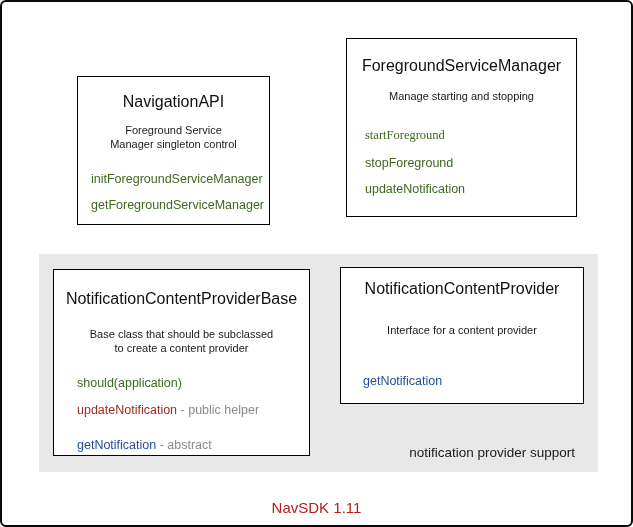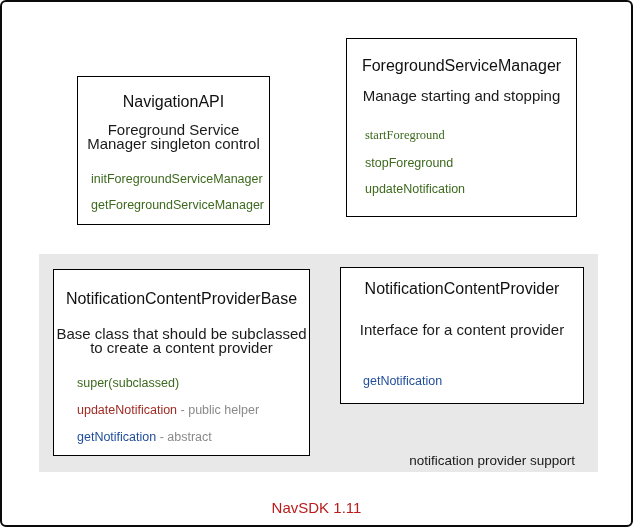--- a/index.html
+++ b/index.html
@@ -39,21 +39,21 @@
   #box-notification-content-provider-base { left: 51px; top: 267px; width: 257px; height: 187px; }
   #box-notification-content-provider { left: 338px; top: 265px; width: 244px; height: 137px; }
 
   .title {
     font-size: 16px;
     line-height: 19px;
     white-space: nowrap;
     color: #111111;
   }
   .desc {
-    font-size: 15px;
+    font-size: 11px;
     line-height: 14px;
     color: #1a1a1a;
   }
   .method {
     font-size: 12.5px;
     line-height: 15px;
     text-align: left;
     white-space: nowrap;
   }
 
@@ -68,31 +68,31 @@
   #box-foreground-service-manager .method { padding-left: 18px; }
   #box-foreground-service-manager .method.m0 { margin-top: 25px; }
   #box-foreground-service-manager .method.m1 { margin-top: 13px; }
   #box-foreground-service-manager .method.m2 { margin-top: 11px; }
 
   #box-notification-content-provider-base .title { margin-top: 19px; }
   #box-notification-content-provider-base .desc { margin-top: 19px; }
   #box-notification-content-provider-base .method { padding-left: 23px; }
   #box-notification-content-provider-base .method.m0 { margin-top: 21px; }
   #box-notification-content-provider-base .method.m1 { margin-top: 12px; }
-  #box-notification-content-provider-base .method.m2 { margin-top: 12px; }
+  #box-notification-content-provider-base .method.m2 { margin-top: 20px; }
 
   #box-notification-content-provider .title { margin-top: 11px; }
   #box-notification-content-provider .desc { margin-top: 25px; }
   #box-notification-content-provider .method { padding-left: 22px; }
   #box-notification-content-provider .method.m0 { margin-top: 37px; }
 
   .band-label {
     position: absolute;
     right: 23px;
-    bottom: 4px;
+    bottom: 12px;
     font-size: 13.5px;
     color: #1a1a1a;
     white-space: nowrap;
   }
   .footer-label {
     position: absolute;
     left: 0;
     top: 497px;
     width: 100%;
     text-align: center;
@@ -139,21 +139,21 @@
     </div>
   </div>
 
   <div class="cbox" id="box-notification-content-provider-base">
     <div class="title">NotificationContentProviderBase</div>
     <div class="desc">
       <div>Base class that should be subclassed</div>
       <div>to create a content provider</div>
     </div>
     <div class="method m0">
-      <span style="color: rgb(61, 105, 30);">super(subclassed)</span>
+      <span style="color: rgb(61, 105, 30);">should(application)</span>
     </div>
     <div class="method m1">
       <span style="color: rgb(161, 43, 36);">updateNotification</span><span style="color: rgb(138, 138, 138);"> - public helper</span>
     </div>
     <div class="method m2">
       <span style="color: rgb(31, 77, 155);">getNotification</span><span style="color: rgb(138, 138, 138);"> - abstract</span>
     </div>
   </div>
 
   <div class="cbox" id="box-notification-content-provider">

